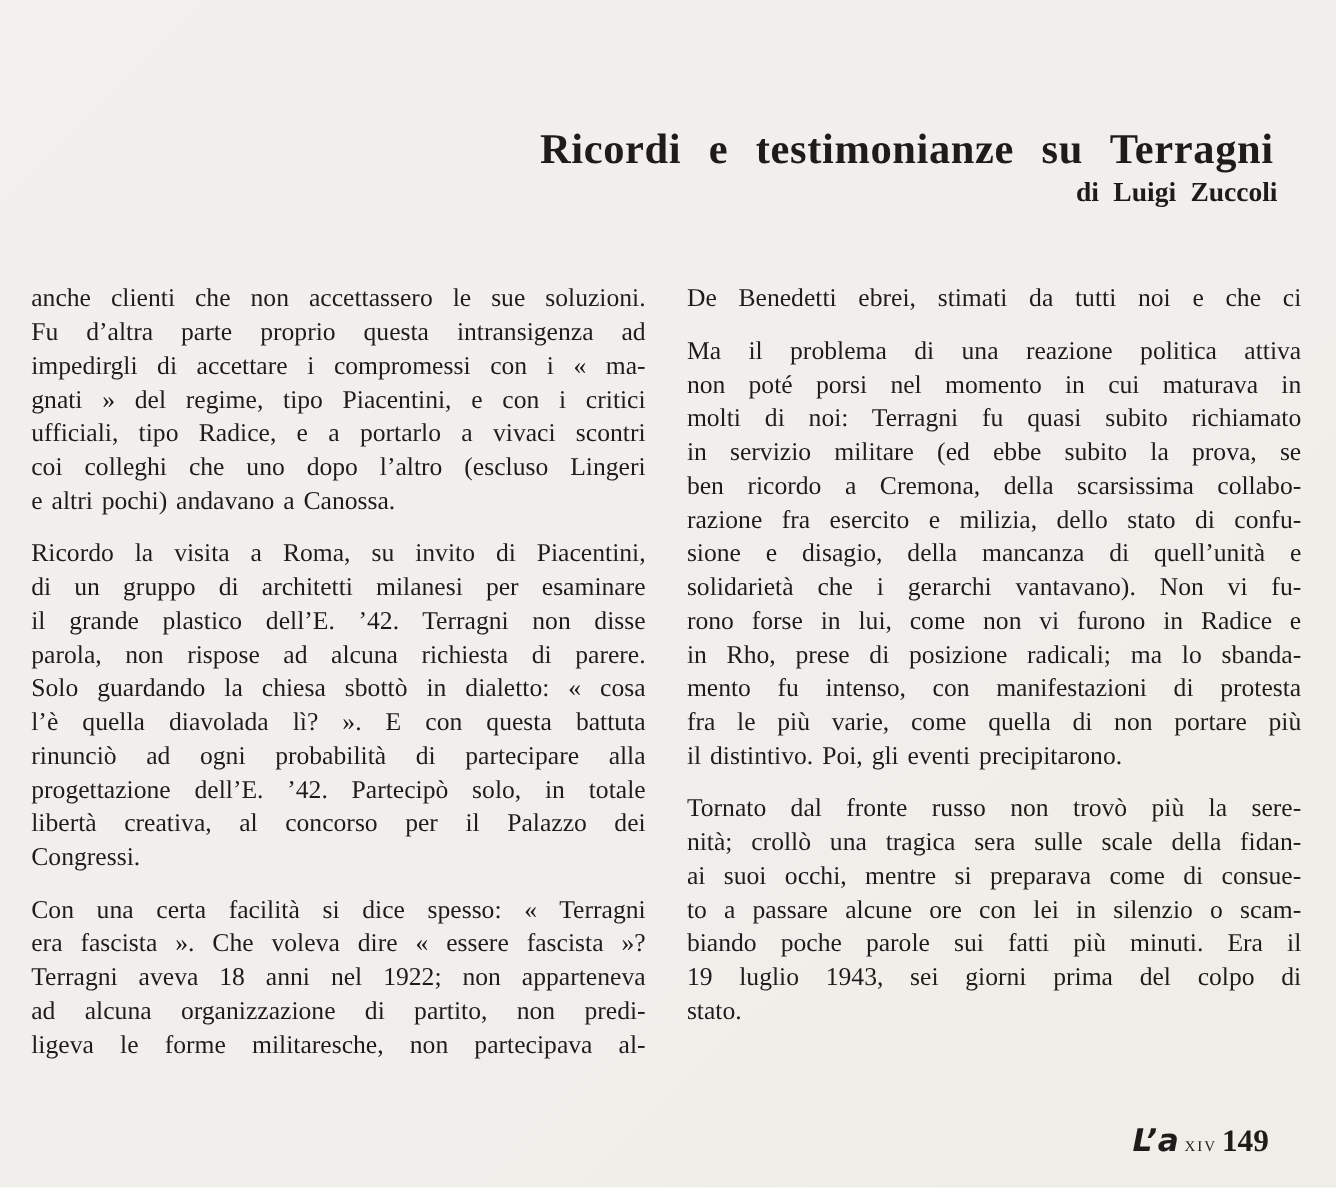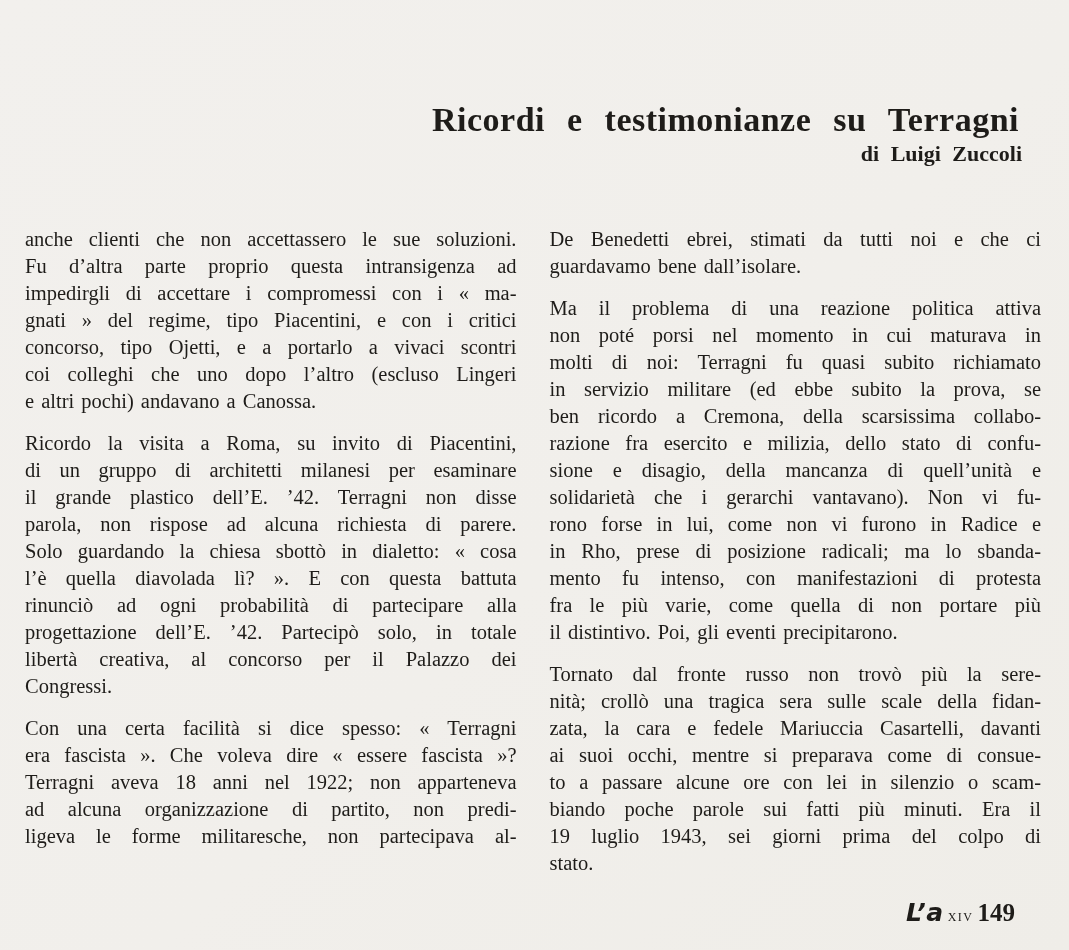--- a/index.html
+++ b/index.html
@@ -85,21 +85,21 @@
 
   <div class="byline">di Luigi Zuccoli</div>
 
   <div class="columns">
     <div class="column">
         <div class="para">
           <div class="line">anche clienti che non accettassero le sue soluzioni.</div>
           <div class="line">Fu d’altra parte proprio questa intransigenza ad</div>
           <div class="line">impedirgli di accettare i compromessi con i « ma-</div>
           <div class="line">gnati » del regime, tipo Piacentini, e con i critici</div>
-          <div class="line">concorso, tipo Ojetti, e a portarlo a vivaci scontri</div>
+          <div class="line">ufficiali, tipo Radice, e a portarlo a vivaci scontri</div>
           <div class="line">coi colleghi che uno dopo l’altro (escluso Lingeri</div>
           <div class="line last">e altri pochi) andavano a Canossa.</div>
         </div>
         <div class="para">
           <div class="line">Ricordo la visita a Roma, su invito di Piacentini,</div>
           <div class="line">di un gruppo di architetti milanesi per esaminare</div>
           <div class="line">il grande plastico dell’E. ’42. Terragni non disse</div>
           <div class="line">parola, non rispose ad alcuna richiesta di parere.</div>
           <div class="line">Solo guardando la chiesa sbottò in dialetto: « cosa</div>
           <div class="line">l’è quella diavolada lì? ». E con questa battuta</div>
@@ -112,41 +112,39 @@
           <div class="line">Con una certa facilità si dice spesso: « Terragni</div>
           <div class="line">era fascista ». Che voleva dire « essere fascista »?</div>
           <div class="line">Terragni aveva 18 anni nel 1922; non apparteneva</div>
           <div class="line">ad alcuna organizzazione di partito, non predi-</div>
           <div class="line">ligeva le forme militaresche, non partecipava al-</div>
         </div>
       </div>
     <div class="column">
         <div class="para">
           <div class="line">De Benedetti ebrei, stimati da tutti noi e che ci</div>
-          <div class="line last">guardavamo bene dall’isolare.</div>
         </div>
         <div class="para">
           <div class="line">Ma il problema di una reazione politica attiva</div>
           <div class="line">non poté porsi nel momento in cui maturava in</div>
           <div class="line">molti di noi: Terragni fu quasi subito richiamato</div>
           <div class="line">in servizio militare (ed ebbe subito la prova, se</div>
           <div class="line">ben ricordo a Cremona, della scarsissima collabo-</div>
           <div class="line">razione fra esercito e milizia, dello stato di confu-</div>
           <div class="line">sione e disagio, della mancanza di quell’unità e</div>
           <div class="line">solidarietà che i gerarchi vantavano). Non vi fu-</div>
           <div class="line">rono forse in lui, come non vi furono in Radice e</div>
           <div class="line">in Rho, prese di posizione radicali; ma lo sbanda-</div>
           <div class="line">mento fu intenso, con manifestazioni di protesta</div>
           <div class="line">fra le più varie, come quella di non portare più</div>
           <div class="line last">il distintivo. Poi, gli eventi precipitarono.</div>
         </div>
         <div class="para">
           <div class="line">Tornato dal fronte russo non trovò più la sere-</div>
           <div class="line">nità; crollò una tragica sera sulle scale della fidan-</div>
-          <div class="line">zata, la cara e fedele Mariuccia Casartelli, davanti</div>
           <div class="line">ai suoi occhi, mentre si preparava come di consue-</div>
           <div class="line">to a passare alcune ore con lei in silenzio o scam-</div>
           <div class="line">biando poche parole sui fatti più minuti. Era il</div>
           <div class="line">19 luglio 1943, sei giorni prima del colpo di</div>
           <div class="line last">stato.</div>
         </div>
       </div>
   </div>
 
   <div class="footer">

